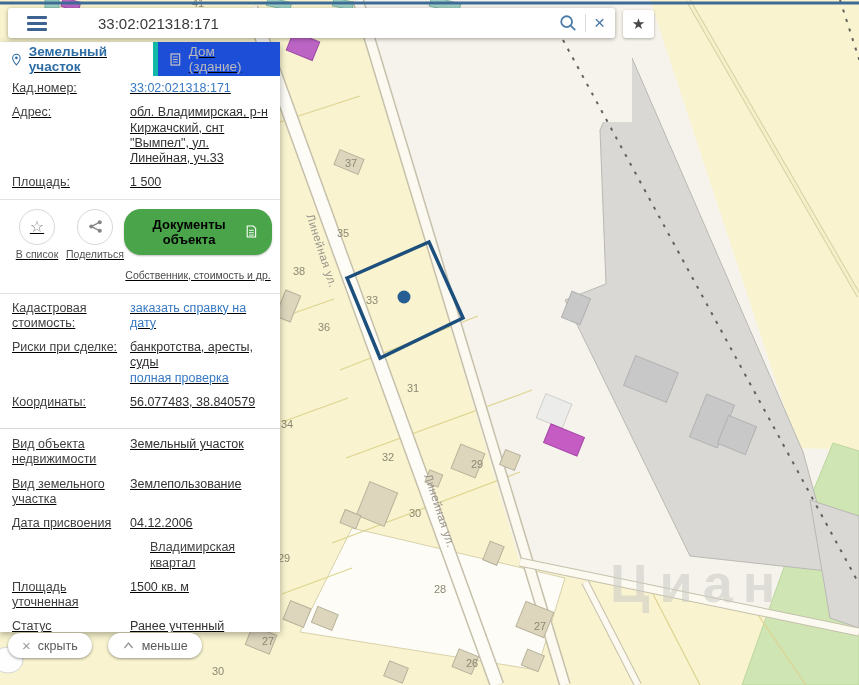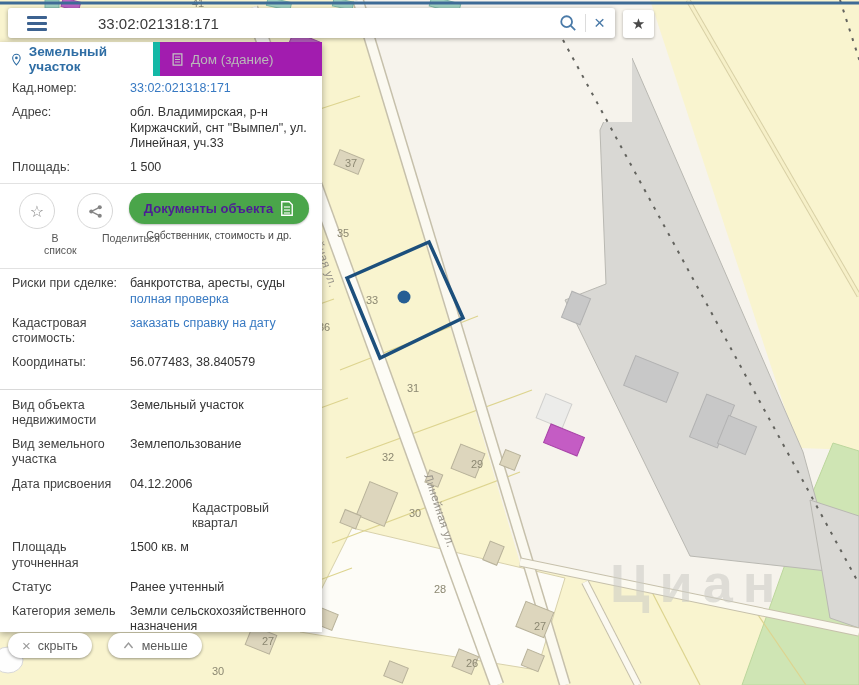--- a/index.html
+++ b/index.html
@@ -17,43 +17,43 @@
                    font-family:"Liberation Sans",sans-serif;padding:0 6px 0 32px;background:transparent;}
   .sb-icons{display:flex;align-items:center;gap:8px;padding-right:10px;flex:0 0 auto;}
   .sb-divider{width:1px;height:18px;background:#dcdcdc;}
   .sb-x{font-size:19px;color:#4a7aa8;line-height:1;cursor:pointer;margin-top:-2px;}
 
   .fav-btn{position:absolute;left:623px;top:10px;width:31px;height:28px;background:#fff;border:none;
            border-radius:3px;box-shadow:0 1px 3px rgba(0,0,0,.3);font-size:15px;color:#494949;
            display:flex;align-items:center;justify-content:center;cursor:pointer;z-index:30;}
 
   
-  .panel{position:absolute;left:0;top:42px;width:322px;height:590px;background:#fff;
-         box-shadow:0 2px 7px rgba(0,0,0,.35);z-index:20;overflow:hidden;font-size:12.5px;}
+  .panel{position:absolute;left:0;top:42px;width:280px;height:590px;background:#fff;
+         box-shadow:0 2px 7px rgba(0,0,0,.35);z-index:20;overflow:hidden;font-size:12.5px;text-decoration:underline;}
   .tabs{display:flex;height:34px;}
   .tab{display:flex;align-items:center;gap:6px;padding:0 10px;font-size:13.5px;cursor:pointer;}
   .tab.active{flex:0 0 133px;background:#fff;color:#2e6da4;font-weight:bold;}
-  .tab.inactive{flex:1;background:#a21caf;color:#b9b9b9;border-left:7px solid #14b8a6;}
+  .tab.inactive{flex:1;background:#1d4ed8;color:#b9b9b9;border-left:5px solid #14b8a6;}
   .row{display:flex;padding:5px 12px 4px;line-height:1.22;justify-content:flex-end;}
   .row .lbl{flex:0 0 112px;color:#3f3f3f;padding-right:6px;}
   .row .val{flex:1;color:#333;}
   .lnk{color:#3779c2;cursor:pointer;}
   .sep{border-top:1px solid #e2e2e2;margin:4px 0 2px;}
   .sep-before{border-top:1px solid #d9d9d9;margin-top:14px;padding-top:8px;}
 
   .actions{display:flex;align-items:flex-start;padding:7px 8px 8px;}
   .act{width:58px;text-align:center;cursor:pointer;}
   .circ{width:34px;height:34px;border:1px solid #d7d7d7;border-radius:50%;margin:0 auto 3px;background:#fff;
         display:flex;align-items:center;justify-content:center;color:#848484;font-size:16px;}
-  .act-cap{font-size:10.5px;color:#555;margin-left:36px;}
+  .act-cap{font-size:10.5px;color:#555;}
   .docs{flex:1;text-align:center;}
-  .docs-btn{display:inline-flex;align-items:center;gap:7px;background:#4aa54a;color:#4c1d95;border:none;
+  .docs-btn{display:inline-flex;align-items:center;gap:7px;background:#4aa54a;color:#000000;border:none;
             border-radius:17px;padding:8px 15px;font-size:13px;font-weight:bold;cursor:pointer;
             font-family:"Liberation Sans",sans-serif;box-shadow:0 1px 2px rgba(0,0,0,.25);}
-  .docs-cap{font-size:10.5px;color:#4a4a4a;margin-top:5px;}
+  .docs-cap{font-size:10.5px;color:#4a4a4a;margin-top:14px;}
 
   
   .pills{position:absolute;left:8px;top:633px;display:flex;gap:16px;z-index:25;}
   .pill{display:flex;align-items:center;gap:7px;background:#fff;border-radius:13px;height:25px;
         padding:0 14px;box-shadow:0 1px 3px rgba(0,0,0,.4);font-size:12.5px;color:#5a5a5a;cursor:pointer;}
   .pill .x{color:#9a9a9a;font-size:15px;line-height:1;}
 
   #map{position:absolute;left:0;top:0;z-index:1;}
   #map .pnum{font-size:11px;fill:#8c8872;}
   #map .street{font-size:11.5px;fill:#98948a;letter-spacing:.5px;}
@@ -271,27 +271,27 @@
           </svg>
         </button>
         <div class="docs-cap">Собственник, стоимость и др.</div>
       </div>
     </div>
 
     <div class="sep"></div>
 
     <div id="detail-rows">
   <div class="row">
+    <div class="lbl">Кадастровая стоимость:</div>
+    <div class="val"><span class="lnk">заказать справку на дату</span></div>
+  </div>
+
+  <div class="row">
     <div class="lbl">Риски при сделке:</div>
     <div class="val"><span>банкротства, аресты, суды</span><div class="lnk">полная проверка</div></div>
-  </div>
-
-  <div class="row">
-    <div class="lbl">Кадастровая стоимость:</div>
-    <div class="val"><span class="lnk">заказать справку на дату</span></div>
   </div>
 
   <div class="row">
     <div class="lbl">Координаты:</div>
     <div class="val"><span>56.077483, 38.840579</span></div>
   </div>
 
   <div class="row sep-before">
     <div class="lbl">Вид объекта недвижимости</div>
     <div class="val"><span>Земельный участок</span></div>
@@ -301,21 +301,21 @@
     <div class="lbl">Вид земельного участка</div>
     <div class="val"><span>Землепользование</span></div>
   </div>
 
   <div class="row">
     <div class="lbl">Дата присвоения</div>
     <div class="val"><span>04.12.2006</span></div>
   </div>
 
   <div class="row">
-    <div class="lbl">Кадастровый квартал</div>
+    <div class="lbl">Владимирская квартал</div>
   </div>
 
   <div class="row">
     <div class="lbl">Площадь уточненная</div>
     <div class="val"><span>1500 кв. м</span></div>
   </div>
 
   <div class="row">
     <div class="lbl">Статус</div>
     <div class="val"><span>Ранее учтенный</span></div>

